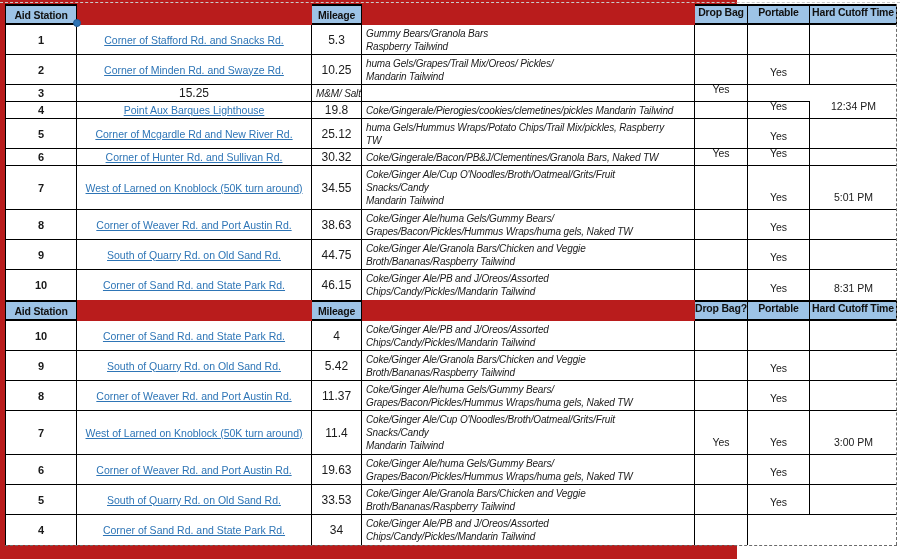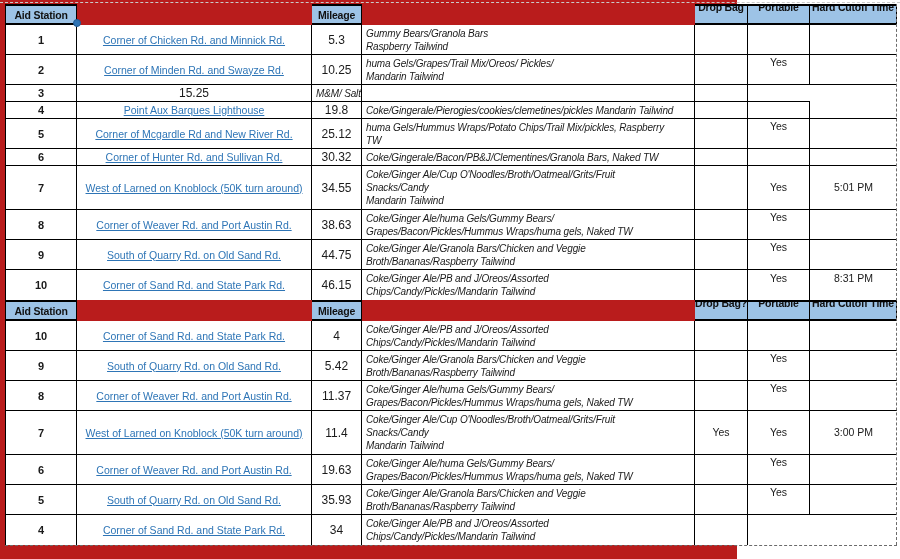--- a/index.html
+++ b/index.html
@@ -32,21 +32,21 @@
   .brow .cell{border-bottom:1px solid #000;}
   .xtable .brow:last-child .cell{border-bottom:none;}
   .brow .cell:last-child{border-right:none;}
   .c-station{display:flex;align-items:center;justify-content:center;font-weight:bold;font-size:11px;}
   .c-loc{display:flex;align-items:center;justify-content:center;text-align:center;font-size:10.5px;}
   .c-loc a{color:var(--link-color,#2E75B6);text-decoration:underline;}
   .c-mileage{display:flex;align-items:center;justify-content:center;font-size:12px;}
   .c-aid{display:flex;align-items:center;padding-left:4px;font-size:10px;line-height:13px;
          letter-spacing:-0.15px;white-space:pre-line;text-align:left;font-style:italic;}
   .c-drop,.c-portable,.c-cutoff{display:flex;align-items:flex-end;justify-content:center;
-         font-size:10.5px;padding-bottom:16px;}
+         font-size:10.5px;padding-bottom:6px;}
   .hrow .c-aid,.hrow .c-loc{padding:0;white-space:nowrap;margin-top:39px;}
   
   .right-break{position:absolute;left:896px;top:4px;height:541px;border-left:1px dashed #6b6b6b;}
   .bottom-break{position:absolute;left:5px;top:545px;width:892px;border-top:1px dashed #6b6b6b;}
   
   .sel-handle{position:absolute;left:73px;top:19px;width:8px;height:8px;border-radius:50%;
      background:var(--handle-color,#2E74B5);border:1px solid #1f5a94;box-sizing:border-box;}
 </style>
 </head>
 <body>
@@ -60,21 +60,21 @@
           <div class="cell c-loc">50 Mile Location</div>
           <div class="cell c-mileage">Mileage</div>
           <div class="cell c-aid">Aid Available</div>
           <div class="cell c-drop">Drop Bag</div>
           <div class="cell c-portable">Portable</div>
           <div class="cell c-cutoff">Hard Cutoff Time</div>
         </div>
         <div class="row brow lines-2">
           <div class="cell c-station">1</div>
           <div class="cell c-loc">
-            <a href="#">Corner of Chicken Rd. and Minnick Rd.</a>
+            <a href="#">Corner of Stafford Rd. and Snacks Rd.</a>
           </div>
           <div class="cell c-mileage">5.3</div>
           <div class="cell c-aid">Gummy Bears/Granola Bars
 Raspberry Tailwind</div>
           <div class="cell c-drop"></div>
           <div class="cell c-portable"></div>
           <div class="cell c-cutoff"></div>
         </div>
         <div class="row brow lines-2">
           <div class="cell c-station">2</div>
@@ -249,21 +249,21 @@
 Grapes/Bacon/Pickles/Hummus Wraps/huma gels, Naked TW</div>
           <div class="cell c-drop"></div>
           <div class="cell c-portable">Yes</div>
           <div class="cell c-cutoff"></div>
         </div>
         <div class="row brow lines-2">
           <div class="cell c-station">5</div>
           <div class="cell c-loc">
             <a href="#">South of Quarry Rd. on Old Sand Rd.</a>
           </div>
-          <div class="cell c-mileage">35.93</div>
+          <div class="cell c-mileage">33.53</div>
           <div class="cell c-aid">Coke/Ginger Ale/Granola Bars/Chicken and Veggie
 Broth/Bananas/Raspberry Tailwind</div>
           <div class="cell c-drop"></div>
           <div class="cell c-portable">Yes</div>
           <div class="cell c-cutoff"></div>
         </div>
         <div class="row brow lines-2">
           <div class="cell c-station">4</div>
           <div class="cell c-loc">
             <a href="#">Corner of Sand Rd. and State Park Rd.</a>

